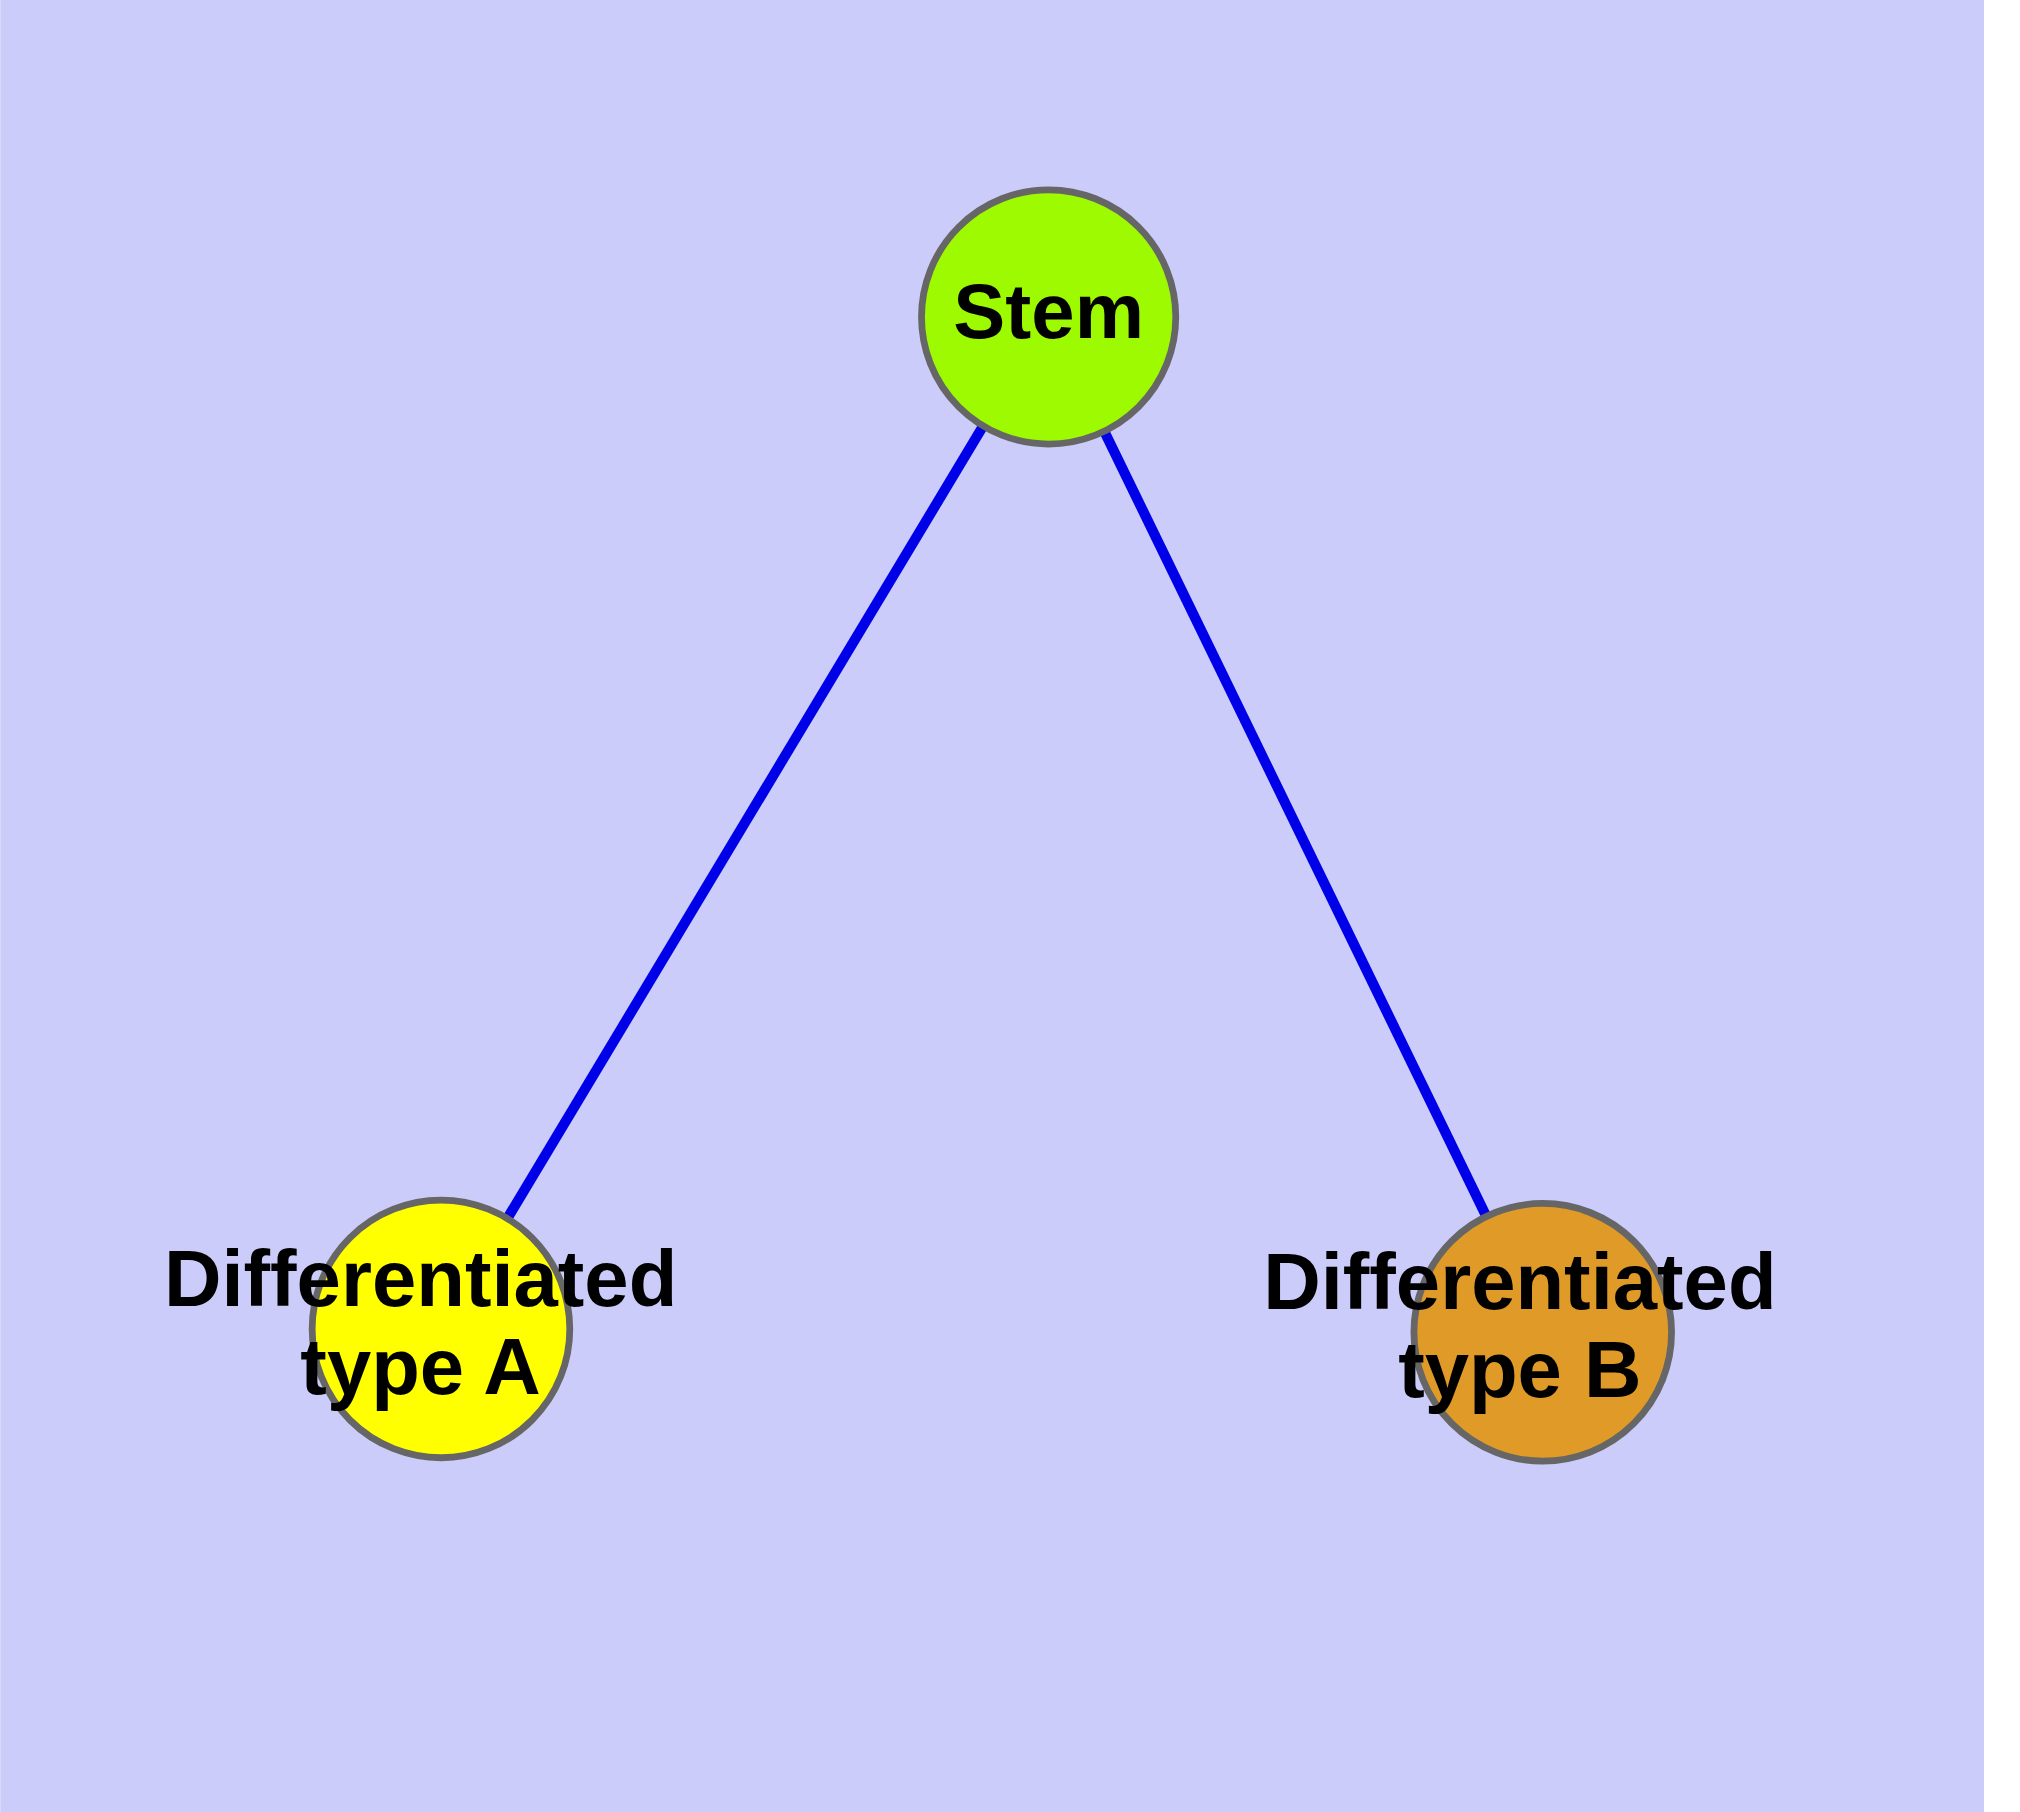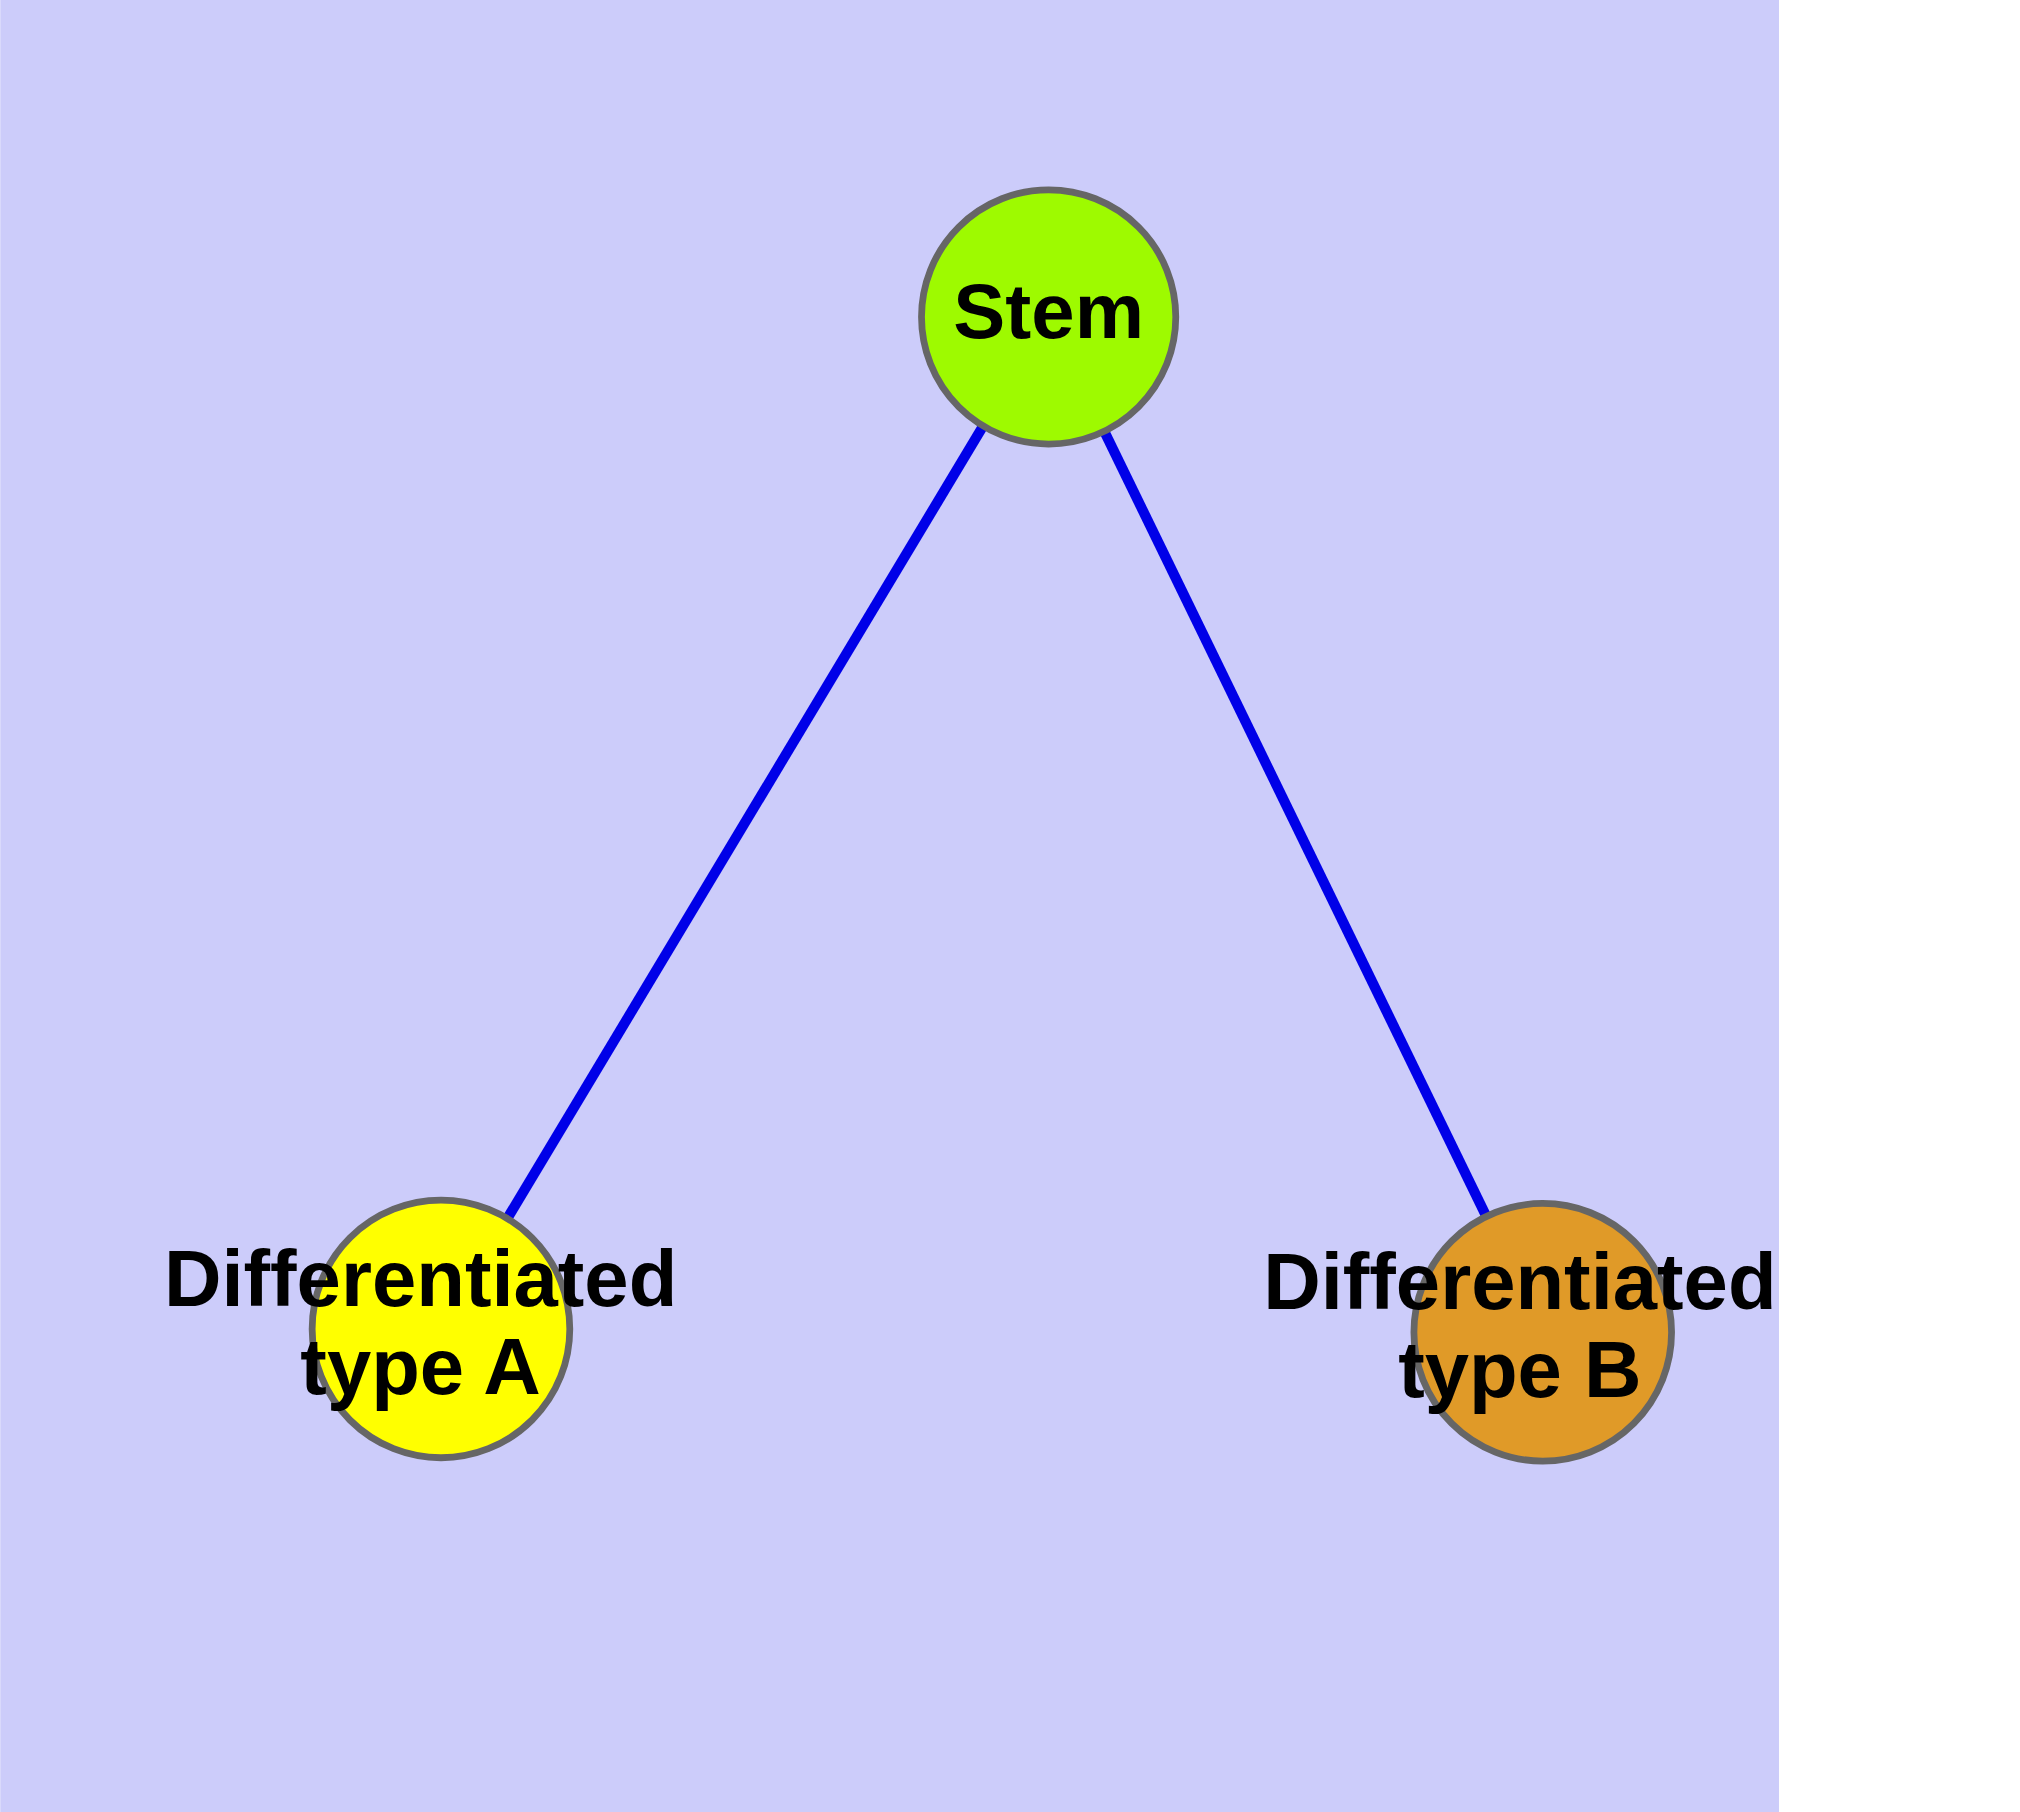--- a/index.html
+++ b/index.html
@@ -26,21 +26,21 @@
     font-weight: bold;
     fill: #000000;
     text-anchor: middle;
     dominant-baseline: middle;
     paint-order: normal;
   }
 </style>
 </head>
 <body>
 
-<div id="canvas" style="width: 1779px; height: 1812px;">
+<div id="canvas" style="width: 1984px; height: 1812px;">
   <svg id="graph-svg" viewBox="0 0 2384 2138" xmlns="http://www.w3.org/2000/svg" style="width: 2021px; height: 1812px;">
 
     <rect id="bg-rect" x="0" y="0" width="2384" height="2138" fill="#ccccfa"></rect>
 
     <g id="edges-layer">
       <line id="edge-stem-to-a" x1="1237" y1="374" x2="520" y2="1568" stroke="#0000e8" stroke-width="12" stroke-linecap="butt"></line>
       <line id="edge-stem-to-b" x1="1237" y1="374" x2="1820" y2="1572" stroke="#0000e8" stroke-width="12" stroke-linecap="butt"></line>
     </g>
 
     <g id="nodes-layer">

